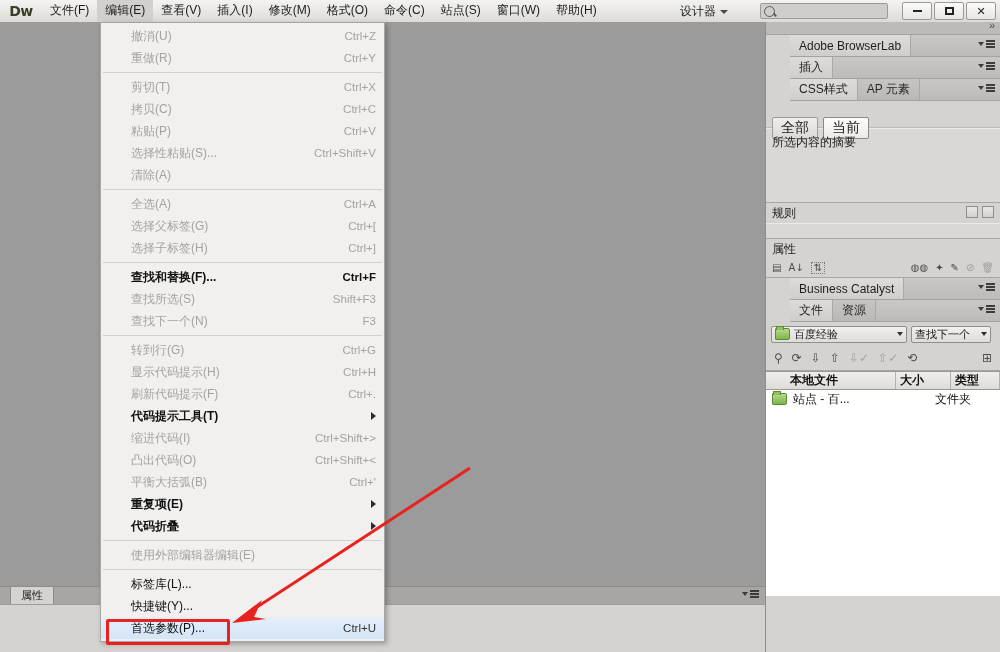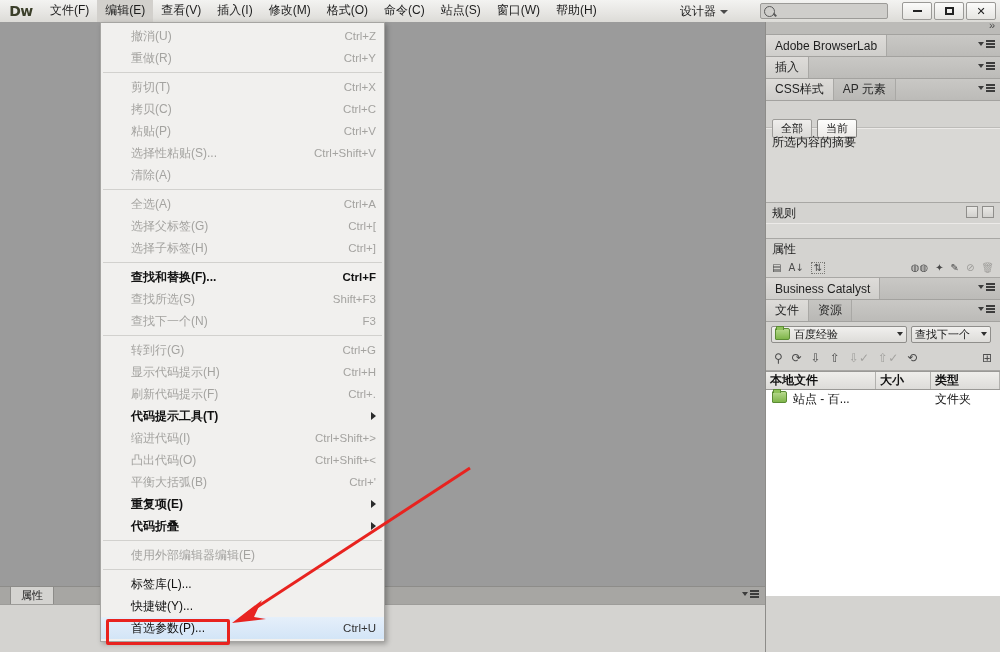--- a/index.html
+++ b/index.html
@@ -74,31 +74,31 @@
   
   .rightcol{
     position:absolute;left:765px;top:22px;width:235px;height:630px;
     background:#d4d3d0;border-left:1px solid #8d8c89;box-sizing:border-box;
   }
   .collapse-strip{height:12px;background:#bcbbb8;border-bottom:1px solid #a3a29f;position:relative;}
   .collapse-strip:after{content:"\00BB";position:absolute;right:5px;top:-3px;font-size:11px;color:#4c4c4c;}
 
   .panel-header{
     height:21px;background:linear-gradient(#c9c8c5,#bcbbb8);
-    border-bottom:1px solid #a3a29f;display:flex;align-items:stretch;position:relative;
+    border-bottom:1px solid #a3a29f;display:flex;align-items:stretch;position:relative;margin-left:24px;
   }
   .ptab{
     display:flex;align-items:center;padding:0 9px;font-size:12px;color:#1e1e1e;
     background:linear-gradient(#dedcd9,#cfcecb);border-right:1px solid #a9a8a5;
   }
   .ptab.inactive{background:linear-gradient(#c6c5c2,#b9b8b5);color:#2a2a2a;}
   .panel-menu{position:absolute;right:5px;top:5px;display:flex;align-items:center;gap:2px;}
   .btnrow{height:26px;background:#d4d3d0;display:flex;align-items:center;padding-left:6px;gap:5px;border-bottom:1px solid #bdbcb9;}
   .minibtn{
-    font-size:11px;padding:1px 8px;background:linear-gradient(#efeeec,#dbdad7);
+    font-size:14px;padding:1px 8px;background:linear-gradient(#efeeec,#dbdad7);
     border:1px solid #9e9d9a;border-radius:2px;color:#1c1c1c;margin-top:28px;
   }
   .minibtn.sel{background:linear-gradient(#fdfdfc,#eceae7);border-color:#8a8986;}
   .css-summary{
     height:74px;background:#d9d8d5;border-top:1px solid #eceae8;
     font-size:12px;color:#1c1c1c;padding:5px 0 0 6px;box-sizing:border-box;
   }
   .sec-label{
     height:20px;background:#d4d3d0;border-top:1px solid #a8a7a4;
     font-size:12px;color:#1c1c1c;padding-left:6px;line-height:20px;position:relative;
@@ -129,30 +129,30 @@
   }
   .folder-ico:before{content:"";position:absolute;left:0;top:-3px;width:6px;height:3px;background:#8fc25a;border:1px solid #5b8c34;border-bottom:none;border-radius:1px 1px 0 0;}
   .combo-caret{width:0;height:0;border-left:3.5px solid transparent;border-right:3.5px solid transparent;border-top:4px solid #2f2f2f;margin-left:4px;}
   .files-icons{
     height:24px;background:#d4d3d0;display:flex;align-items:center;gap:9px;padding:0 8px;
     border-bottom:1px solid #a8a7a4;
   }
   .fico{font-size:12px;color:#4e4e4e;line-height:1;font-family:"DejaVu Sans",sans-serif;}
   .fico.dim{color:#a2a19e;}
   .files-table{background:#ffffff;height:224px;border-top:1px solid #9a9996;}
-  .ftr-head{display:flex;height:17px;background:linear-gradient(#efeeeb,#dddcd9);border-bottom:1px solid #9a9996;}
+  .ftr-head{display:flex;height:17px;background:linear-gradient(#efeeeb,#dddcd9);border-bottom:1px solid #9a9996;padding-left:20px;}
   .fth{
     font-size:12px;font-weight:bold;color:#111;padding-left:4px;line-height:17px;
     border-right:1px solid #b2b1ae;box-sizing:border-box;
   }
   .fth.c1{width:110px;}
   .fth.c2{width:55px;}
   .fth.c3{flex:1;}
   .ftr{display:flex;height:18px;align-items:center;font-size:12px;color:#111;}
-  .ftd{box-sizing:border-box;padding-left:4px;display:flex;align-items:flex-start;white-space:nowrap;}
+  .ftd{box-sizing:border-box;padding-left:4px;display:flex;align-items:center;white-space:nowrap;}
   .ftd.c1{width:110px;padding-left:20px;}
   .ftd.c2{width:55px;}
   .ftd.c3{flex:1;}
 
   
   .dropdown{
     position:absolute;left:100px;top:22px;width:285px;
     background:#f1f0ee;border:1px solid #a6a5a2;
     box-shadow:2px 2px 5px rgba(0,0,0,.28);
     padding:2px 0 2px 0;box-sizing:border-box;z-index:40;

